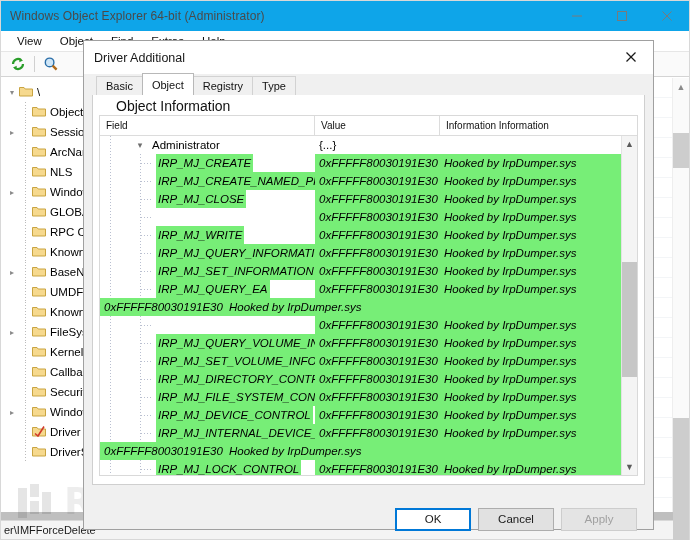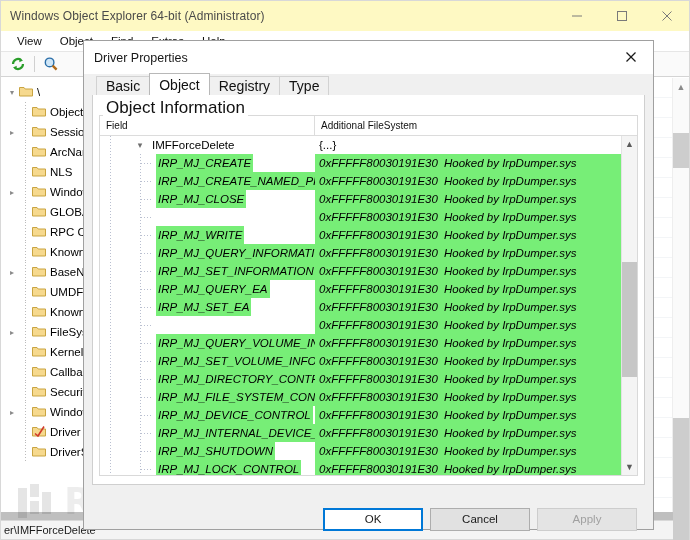--- a/index.html
+++ b/index.html
@@ -19,21 +19,21 @@
     width: 690px; height: 540px;
     background: #ffffff;
     border: 1px solid #d8d8d8;
     display: flex;
     flex-direction: column;
   }
 
   
   #title-bar {
     height: 30px;
-    background: #fef9c3;
+    background: #0ea5e9;
     display: flex;
     align-items: center;
     flex: none;
     position: relative;
   }
   #window-title {
     padding-left: 9px;
     font-size: 12px;
     color: #4a4a4a;
     letter-spacing: 0.1px;
@@ -257,21 +257,21 @@
     height: 21px; flex: none;
     display: flex;
     align-items: flex-end;
     position: relative;
     padding-left: 4px;
   }
   .tab {
     height: 19px;
     padding: 0 9px;
     display: flex; align-items: center;
-    font-size: 14px;
+    font-size: 11px;
     color: #111;
     background: #f0f0f0;
     border: 1px solid #d2d2d2;
     border-bottom: none;
     margin-right: -1px;
   }
   .tab.active {
     height: 22px;
     background: #ffffff;
     border-color: #b8b8b8;
@@ -286,22 +286,22 @@
     border: 1px solid #cfcfcf;
     border-top: none;
     background: #ffffff;
     position: relative;
     padding: 0 6px 8px 6px;
     display: flex;
     flex-direction: column;
   }
   #group-legend {
     position: absolute;
-    left: 10px; top: 3px;
-    font-size: 17px;
+    left: 20px; top: 3px;
+    font-size: 14px;
     color: #111;
     background: #ffffff;
     padding: 0 3px;
   }
   #group-inner {
     margin-top: 20px;
     flex: 1;
     min-height: 0;
     border: 1px solid #d9d9d9;
     background: #ffffff;
@@ -424,21 +424,21 @@
   #dlg-buttons {
     height: 44px; flex: none;
     display: flex;
     align-items: center;
     justify-content: flex-end;
     padding-right: 8px;
     gap: 7px;
     background: #f0f0f0;
   }
   .dlg-btn {
-    width: 100px; height: 23px;
+    width: 76px; height: 23px;
     display: flex; align-items: center; justify-content: center;
     font-size: 11.5px;
     background: #e1e1e1;
     border: 1px solid #adadad;
     color: #1a1a1a;
     margin-top: 24px;
   }
   .dlg-btn.primary {
     background: #ffffff;
     border: 2px solid #0078d7;
@@ -685,21 +685,21 @@
     <i style="left:12px;top:0;width:9px;height:13px;"></i>
     <i style="left:12px;top:17px;width:9px;height:13px;"></i>
     <i style="left:24px;top:8px;width:9px;height:22px;"></i>
   </div>
   <div class="wm-text">REEBUF</div>
 </div>
 
 <div id="dialog">
 
   <div id="dlg-title-bar">
-    <div id="dlg-title">Driver Properties</div>
+    <div id="dlg-title">Driver Additional</div>
     <div id="dlg-close">
       <svg width="12" height="12" viewBox="0 0 12 12">
           <line x1="1.5" y1="1.5" x2="10.5" y2="10.5" stroke="#1a1a1a" stroke-width="1.2"></line>
           <line x1="10.5" y1="1.5" x2="1.5" y2="10.5" stroke="#1a1a1a" stroke-width="1.2"></line>
         </svg>
     </div>
   </div>
 
   <div id="dlg-content">
 
@@ -718,30 +718,31 @@
         </div>
     </div>
 
     <div id="group-box">
       <div id="group-legend">Object Information</div>
 
       <div id="group-inner">
 
         <div id="lv-header">
           <div class="lv-col col-field">Field</div>
-          <div class="lv-col col-addl">Additional FileSystem</div>
+          <div class="lv-col col-value">Value</div>
+          <div class="lv-col col-addl">Information Information</div>
         </div>
 
         <div id="lv-wrap">
           <div id="lv-body">
               <div class="lv-row">
                 <div class="cell c-field">
                   <span class="ind"></span>
                   <span class="twisty-dn">▾</span>
-                  <span class="hlbox">IMFForceDelete</span>
+                  <span class="hlbox">Administrator</span>
                 </div>
                 <div class="cell c-value">{...}</div>
                 <div class="cell c-addl"></div>
               </div>
               <div class="lv-row hl">
                 <div class="cell c-field">
                   <span class="ind2"></span>
                   <span class="elbow"></span>
                   <span class="hlbox">IRP_MJ_CREATE</span>
                 </div>
@@ -804,25 +805,20 @@
               <div class="lv-row hl">
                 <div class="cell c-field">
                   <span class="ind2"></span>
                   <span class="elbow"></span>
                   <span class="hlbox">IRP_MJ_QUERY_EA</span>
                 </div>
                 <div class="cell c-value">0xFFFFF80030191E30</div>
                 <div class="cell c-addl">Hooked by IrpDumper.sys</div>
               </div>
               <div class="lv-row hl">
-                <div class="cell c-field">
-                  <span class="ind2"></span>
-                  <span class="elbow"></span>
-                  <span class="hlbox">IRP_MJ_SET_EA</span>
-                </div>
                 <div class="cell c-value">0xFFFFF80030191E30</div>
                 <div class="cell c-addl">Hooked by IrpDumper.sys</div>
               </div>
               <div class="lv-row hl">
                 <div class="cell c-field">
                   <span class="ind2"></span>
                   <span class="elbow"></span>
                 </div>
                 <div class="cell c-value">0xFFFFF80030191E30</div>
                 <div class="cell c-addl">Hooked by IrpDumper.sys</div>
@@ -875,25 +871,20 @@
               <div class="lv-row hl">
                 <div class="cell c-field">
                   <span class="ind2"></span>
                   <span class="elbow"></span>
                   <span class="hlbox">IRP_MJ_INTERNAL_DEVICE_C...</span>
                 </div>
                 <div class="cell c-value">0xFFFFF80030191E30</div>
                 <div class="cell c-addl">Hooked by IrpDumper.sys</div>
               </div>
               <div class="lv-row hl">
-                <div class="cell c-field">
-                  <span class="ind2"></span>
-                  <span class="elbow"></span>
-                  <span class="hlbox">IRP_MJ_SHUTDOWN</span>
-                </div>
                 <div class="cell c-value">0xFFFFF80030191E30</div>
                 <div class="cell c-addl">Hooked by IrpDumper.sys</div>
               </div>
               <div class="lv-row hl">
                 <div class="cell c-field">
                   <span class="ind2"></span>
                   <span class="elbow"></span>
                   <span class="hlbox">IRP_MJ_LOCK_CONTROL</span>
                 </div>
                 <div class="cell c-value">0xFFFFF80030191E30</div>

